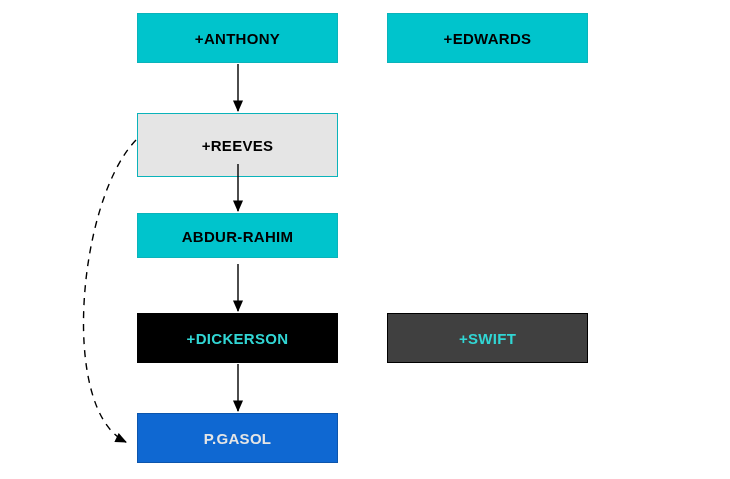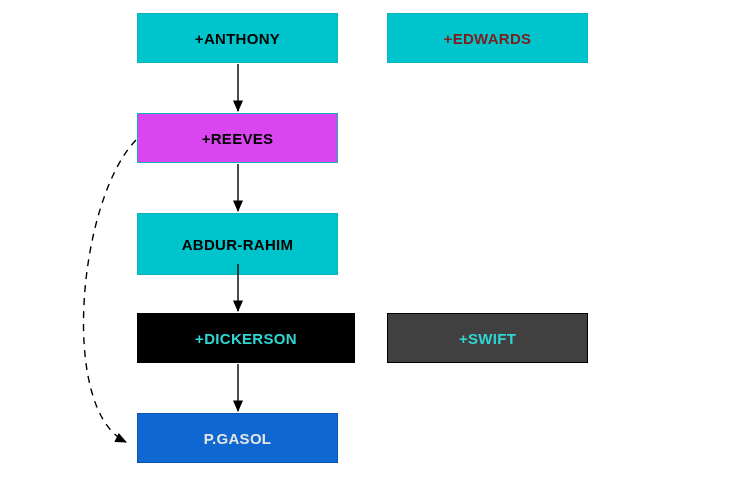--- a/index.html
+++ b/index.html
@@ -39,29 +39,29 @@
 </style>
 </head>
 <body>
 
 <div id="canvas">
   <div id="nodes">
       <div class="node" style="left: 137px; top: 13px; width: 201px; height: 50px; background: rgb(0, 196, 204); border: 1px solid rgb(11, 179, 186);">
         <span class="label" style="color: rgb(0, 0, 0);">+ANTHONY</span>
       </div>
       <div class="node" style="left: 387px; top: 13px; width: 201px; height: 50px; background: rgb(0, 196, 204); border: 1px solid rgb(11, 179, 186);">
-        <span class="label" style="color: #7f1d1d;">+EDWARDS</span>
+        <span class="label" style="color: #000000;">+EDWARDS</span>
       </div>
-      <div class="node" style="left: 137px; top: 113px; width: 201px; height: 50px; background: #d946ef; border: 1px solid rgb(11, 179, 186);">
+      <div class="node" style="left: 137px; top: 113px; width: 201px; height: 64px; background: #e5e5e5; border: 1px solid rgb(11, 179, 186);">
         <span class="label" style="color: rgb(0, 0, 0);">+REEVES</span>
       </div>
-      <div class="node" style="left: 137px; top: 213px; width: 201px; height: 62px; background: rgb(0, 196, 204); border: 1px solid rgb(11, 179, 186);">
+      <div class="node" style="left: 137px; top: 213px; width: 201px; height: 45px; background: rgb(0, 196, 204); border: 1px solid rgb(11, 179, 186);">
         <span class="label" style="color: rgb(0, 0, 0);">ABDUR-RAHIM</span>
       </div>
-      <div class="node" style="left: 137px; top: 313px; width: 218px; height: 50px; background: rgb(0, 0, 0); border: 1px solid rgb(0, 0, 0);">
+      <div class="node" style="left: 137px; top: 313px; width: 201px; height: 50px; background: rgb(0, 0, 0); border: 1px solid rgb(0, 0, 0);">
         <span class="label" style="color: rgb(49, 214, 212);">+DICKERSON</span>
       </div>
       <div class="node" style="left: 387px; top: 313px; width: 201px; height: 50px; background: #404040; border: 1px solid rgb(0, 0, 0);">
         <span class="label" style="color: rgb(49, 214, 212);">+SWIFT</span>
       </div>
       <div class="node" style="left: 137px; top: 413px; width: 201px; height: 50px; background: rgb(15, 104, 210); border: 1px solid rgb(12, 85, 172);">
         <span class="label" style="color: #e5e5e5;">P.GASOL</span>
       </div>
     </div>
   <svg id="edge-layer" width="730" height="479" viewBox="0 0 730 479" xmlns="http://www.w3.org/2000/svg">

